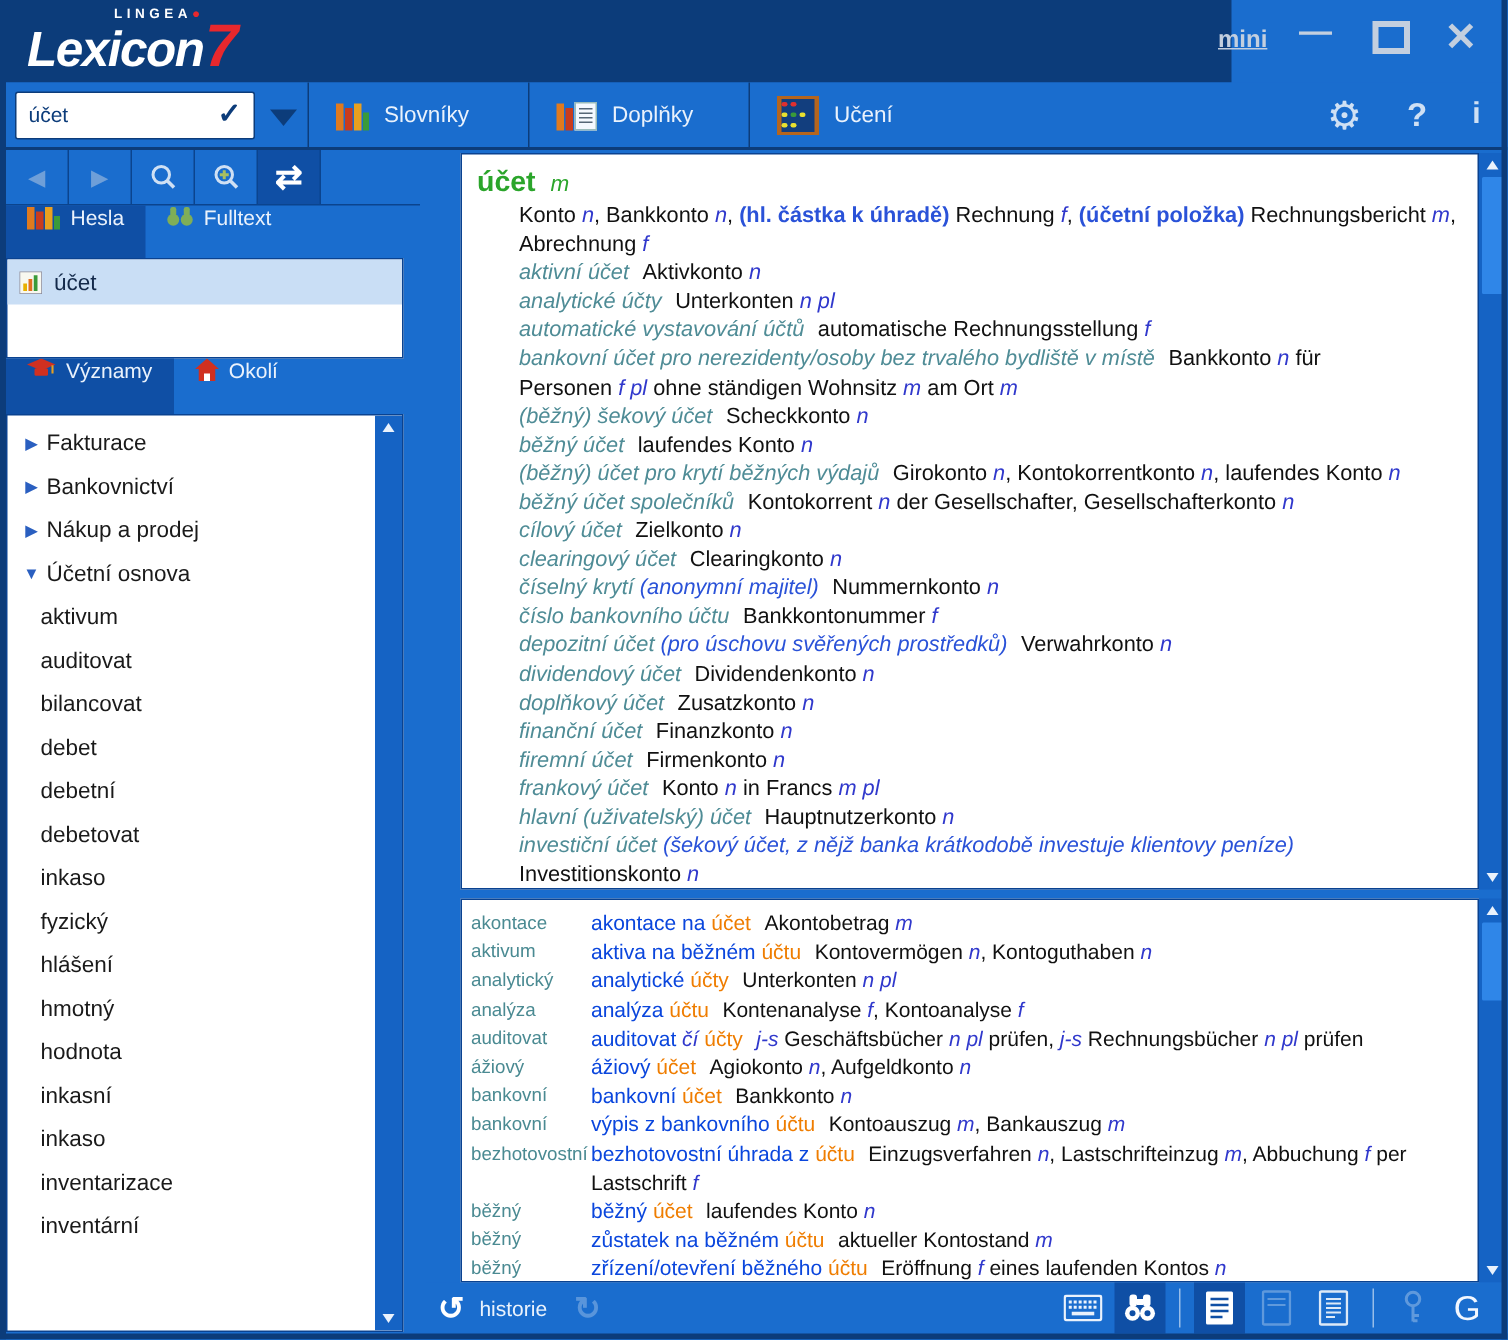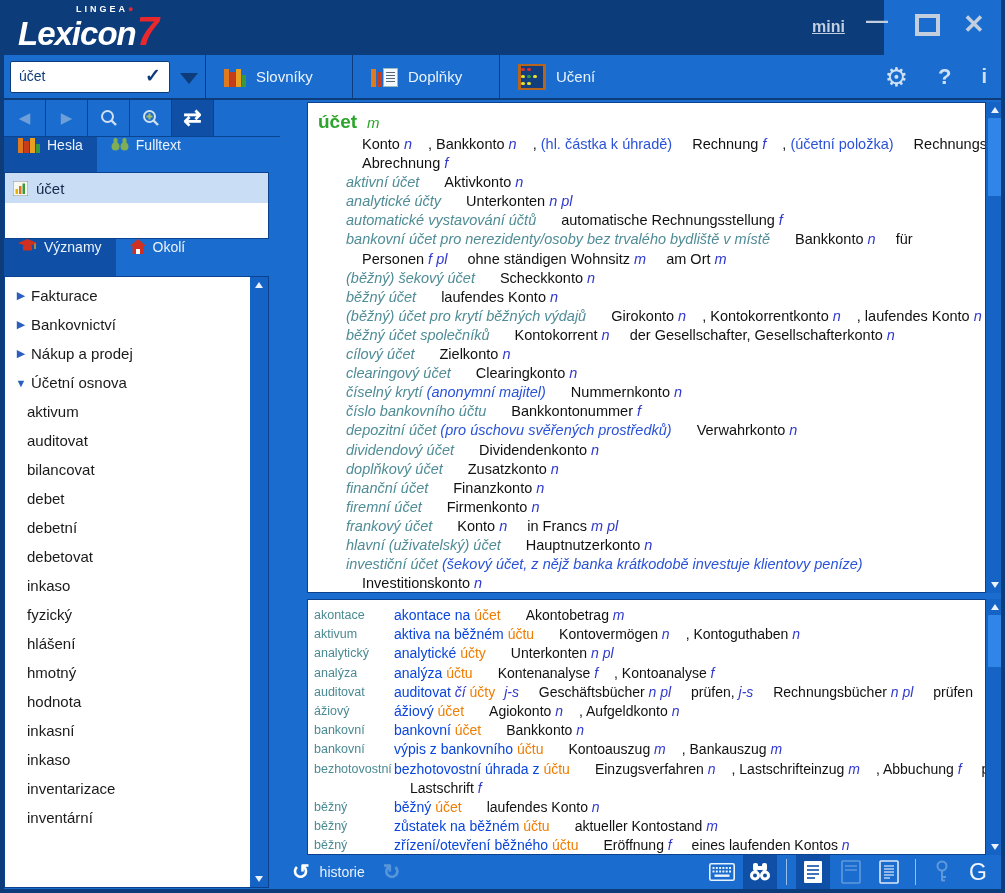--- a/index.html
+++ b/index.html
@@ -1,21 +1,21 @@
 <!DOCTYPE html>
 <html><head>
 <meta charset="utf-8">
 <style>
   html,body{margin:0;padding:0;}
   body{width:1005px;height:893px;position:relative;font-family:"Liberation Sans",sans-serif;
        background:#1a6dce;overflow:hidden;}
   .frame{position:absolute;inset:0;border:4px solid #0c3c7a;border-top:none;pointer-events:none;z-index:50;}
 
   
-  #titlebar{position:absolute;left:0;top:0;width:884px;height:55px;background:#0c3c7a;}
+  #titlebar{position:absolute;left:0;top:0;width:821px;height:55px;background:#0c3c7a;}
   .logo{position:absolute;left:18px;top:4px;color:#fff;}
   .logo .lingea{font-size:9px;font-weight:bold;letter-spacing:3px;margin-left:58px;}
   .logo .lingea .dot{color:#e8282d;font-size:9px;letter-spacing:0;}
   .logo .lexicon{font-size:33px;font-weight:800;font-style:italic;line-height:34px;letter-spacing:-1px;}
   .logo .seven{color:#e8282d;font-size:40px;font-style:italic;margin-left:1px;}
   #mini-btn{position:absolute;left:812px;top:18px;color:#c3cfdf;font-size:16px;font-weight:bold;
             text-decoration:underline;cursor:pointer;}
   .winbtn{position:absolute;top:14px;color:#c3cfdf;font-size:22px;font-weight:bold;cursor:pointer;line-height:26px;}
   #min-btn{left:866px;top:8px;}
   #max-btn{left:915px;}
@@ -95,24 +95,24 @@
   #entry-panel .content{width:679px;height:491px;}
   #colloc-panel{top:499px;}
   #colloc-panel .content{width:679px;height:256px;}
 
   #entry-head{padding:8px 0 2px 10px;}
   #headword{color:#2ba52b;font-size:19px;font-weight:bold;}
   #head-gender{color:#2ba52b;font-size:15px;font-style:italic;margin-left:10px;}
   #entry-body{padding-left:38px;font-size:14.5px;line-height:19.1px;}
   .entry-line{white-space:nowrap;}
 
-  .run-de{color:#111;margin-left:16px;}
+  .run-de{color:#111;}
   .run-g{color:#3038cc;font-style:italic;}
   .run-cz{color:#4f8c96;font-style:italic;}
-  .run-note{color:#2a52d8;}
+  .run-note{color:#2a52d8;font-weight:bold;}
   .run-ni{color:#2a52d8;font-style:italic;}
   .run-p{color:#0a46dd;}
   .run-kw{color:#ef7d00;}
   .run-gap{display:inline-block;width:9px;}
 
   #colloc-body{padding-top:6px;font-size:14px;line-height:19.2px;}
   .colloc-row{display:flex;}
   .colloc-kw{flex:none;width:86px;padding-left:6px;color:#4a8a92;font-size:12.5px;line-height:19.2px;box-sizing:border-box;}
   .colloc-lines{flex:1;}
   .colloc-line{white-space:nowrap;}

